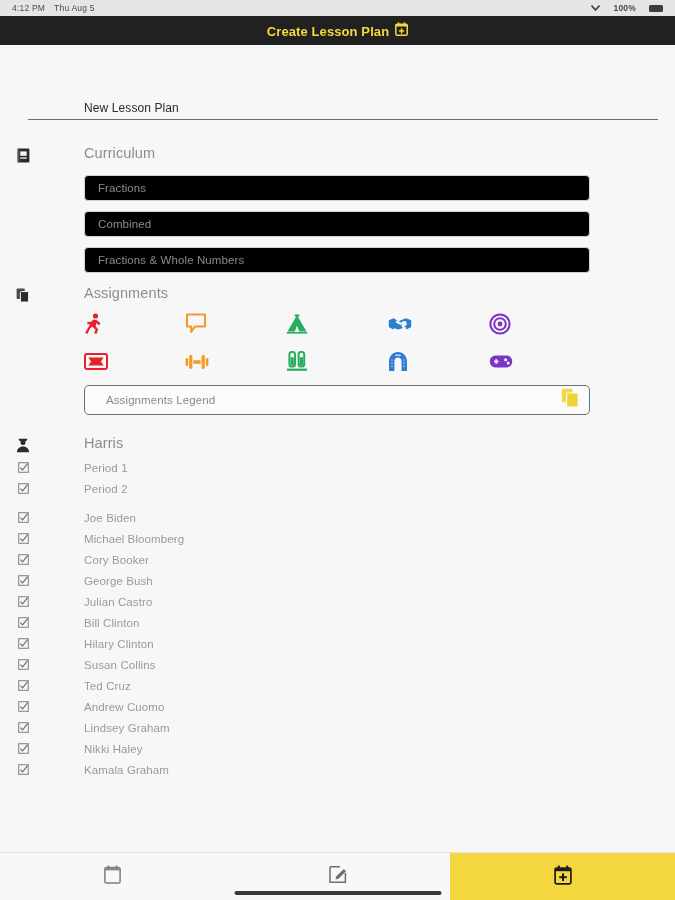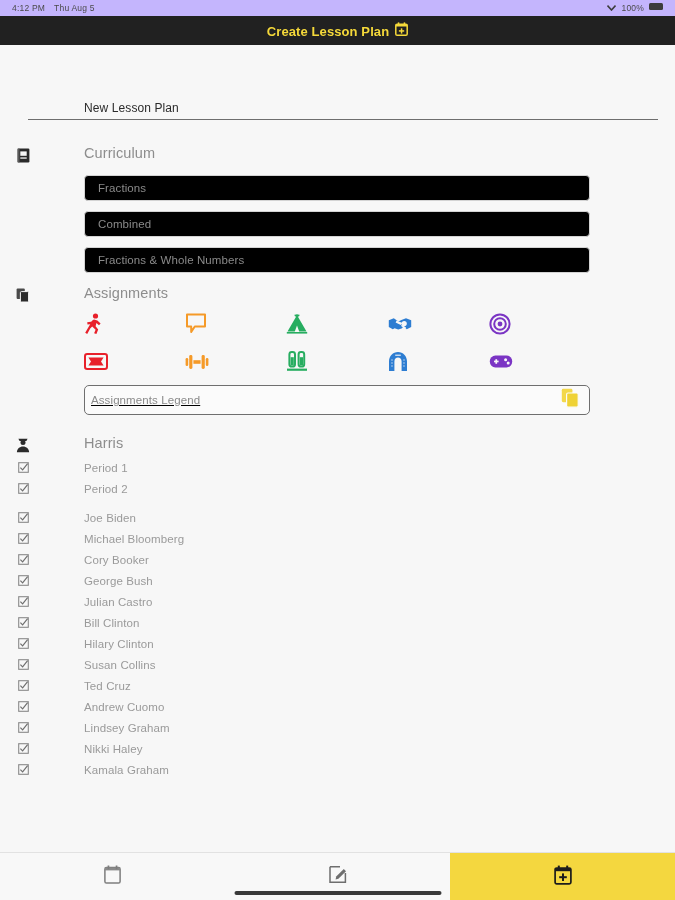--- a/index.html
+++ b/index.html
@@ -7,26 +7,26 @@
   html, body {
     width: 675px; height: 900px;
     font-family: "Liberation Sans", sans-serif;
     background: #f7f7f7;
     overflow: hidden;
   }
   #app { position: relative; width: 675px; height: 900px; background:#f7f7f7; }
 
   
   .statusbar {
-    height: 15px; background:#c4b5fd; color:#4a4a4a;
+    height: 15px; background:#e5e5e5; color:#4a4a4a;
     display:flex; align-items:center; justify-content:space-between;
     padding: 8px 12px; font-size: 8.5px; letter-spacing:.2px;
   }
   .sb-left { display:flex; gap:9px; align-items:center; }
-  .sb-right { display:flex; gap:5px; align-items:flex-start; }
+  .sb-right { display:flex; gap:13px; align-items:center;font-weight:bold; }
   .batt {
     display:inline-block; width:14px; height:7px; background:#3c3c3c;
     border-radius:1.5px;
   }
 
   
   .titlebar {
     height: 30px; background:#212121;
     display:flex; align-items:center; justify-content:center; gap:6px;
   }
@@ -81,22 +81,21 @@
   .assign-cell {
     display:flex; align-items:center; justify-content:flex-start;
     height:25px;
   }
   .assign-cell svg { display:block; }
 
   .legend {
     margin: 11px 85px 0 84px; height: 30px;
     background:#fbfbfb; border:1.5px solid #6f6f6f; border-radius:5px;
     display:flex; align-items:center; justify-content:space-between;
-    padding: 0 10px 0 6px;
-    text-decoration: underline;
+    padding: 0 10px 0 21px;
   }
   .legend-text { font-size:11.5px; color:#8a8a8a; letter-spacing:.1px; }
 
   
   .roster-list { margin-top: 6px; }
   .roster-row {
     display:flex; align-items:center; height:21px;
   }
   .roster-row .cb {
     width:16px; margin-left:15px; display:flex;

